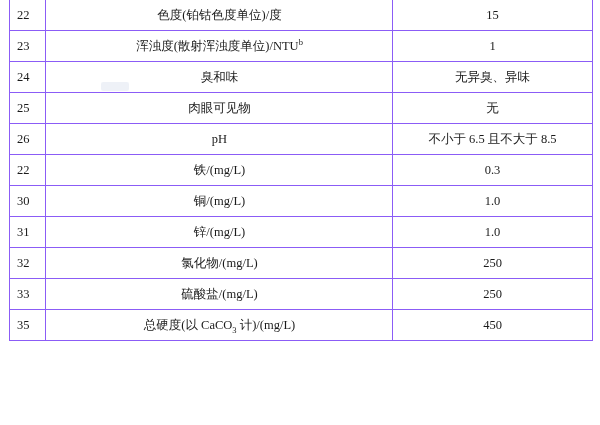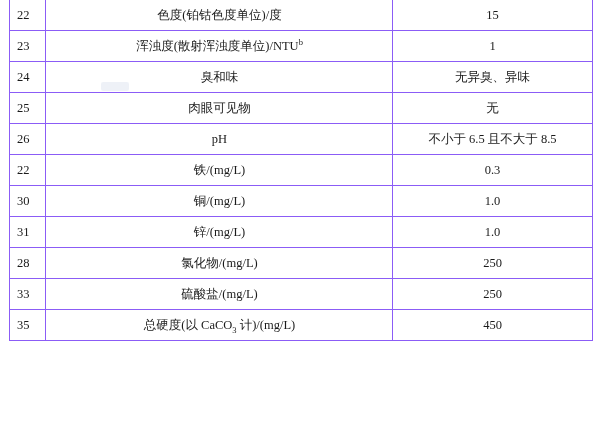--- a/index.html
+++ b/index.html
@@ -118,21 +118,21 @@
         <td class="num">30</td>
         <td class="item"><span>铜/(mg/L)</span></td>
         <td class="val">1.0</td>
       </tr>
       <tr>
         <td class="num">31</td>
         <td class="item"><span>锌/(mg/L)</span></td>
         <td class="val">1.0</td>
       </tr>
       <tr>
-        <td class="num">28</td>
+        <td class="num">32</td>
         <td class="item"><span>氯化物/(mg/L)</span></td>
         <td class="val">250</td>
       </tr>
       <tr>
         <td class="num">33</td>
         <td class="item"><span>硫酸盐/(mg/L)</span></td>
         <td class="val">250</td>
       </tr>
       <tr>
         <td class="num">35</td>

